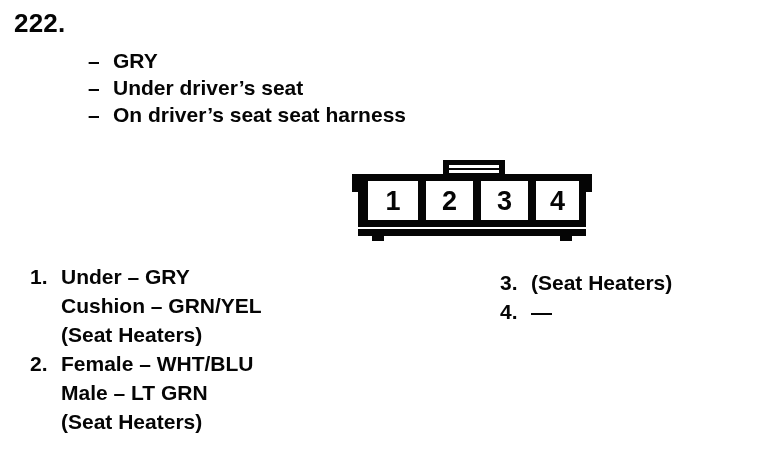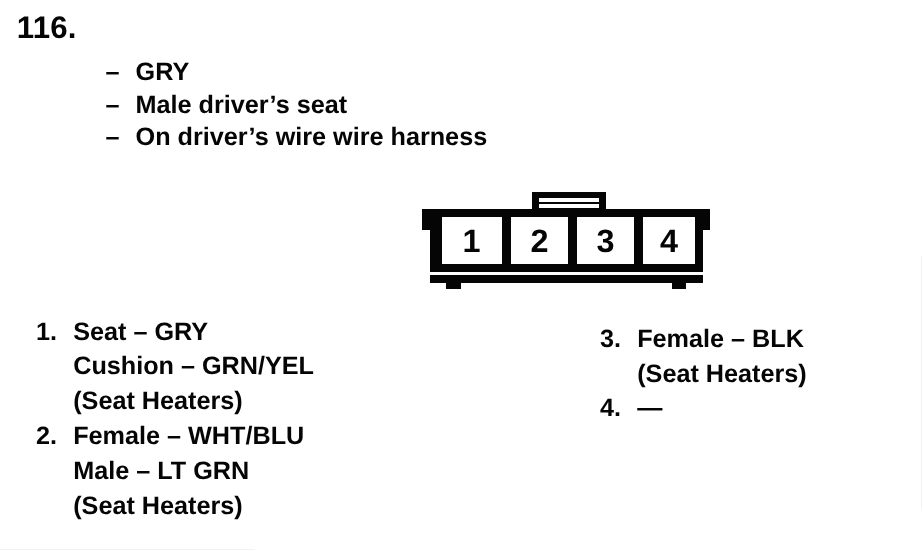--- a/index.html
+++ b/index.html
@@ -45,35 +45,35 @@
   .pin-item{display:flex;}
   .pin-num{display:inline-block;width:31px;flex:0 0 31px;}
   .pin-lines div{white-space:nowrap;}
 </style>
 </head>
 <body>
 
 <div class="page">
 
   <div class="title-row">
-    <span class="title-num">116.</span>
+    <span class="title-num">222.</span>
   </div>
 
   <div class="bullets">
     <div class="bullet-row">
       <span class="bullet-dash">–</span>
       <span>GRY</span>
     </div>
     <div class="bullet-row">
       <span class="bullet-dash">–</span>
-      <span>Male driver’s seat</span>
+      <span>Under driver’s seat</span>
     </div>
     <div class="bullet-row">
       <span class="bullet-dash">–</span>
-      <span>On driver’s wire wire harness</span>
+      <span>On driver’s seat seat harness</span>
     </div>
   </div>
 
   <div class="connector-box">
     <svg width="248" height="92" viewBox="0 0 248 92" shape-rendering="crispEdges">
 
       <g>
         <rect x="95" y="5" width="62" height="21" fill="#050505"></rect>
         <rect x="101" y="10" width="50" height="3" fill="#ffffff"></rect>
         <rect x="101" y="15" width="50" height="3" fill="#ffffff"></rect>
@@ -104,40 +104,39 @@
         <text x="156.5" y="55">3</text>
         <text x="209.5" y="55">4</text>
       </g>
     </svg>
   </div>
 
   <div class="legend-col col1">
     <div class="pin-item">
       <span class="pin-num">1.</span>
       <span class="pin-lines">
-        <div>Seat – GRY</div>
+        <div>Under – GRY</div>
         <div>Cushion – GRN/YEL</div>
         <div>(Seat Heaters)</div>
       </span>
     </div>
     <div class="pin-item">
       <span class="pin-num">2.</span>
       <span class="pin-lines">
         <div>Female – WHT/BLU</div>
         <div>Male – LT GRN</div>
         <div>(Seat Heaters)</div>
       </span>
     </div>
   </div>
 
   <div class="legend-col col2">
     <div class="pin-item">
       <span class="pin-num">3.</span>
       <span class="pin-lines">
-        <div>Female – BLK</div>
         <div>(Seat Heaters)</div>
       </span>
     </div>
     <div class="pin-item">
       <span class="pin-num">4.</span>
       <span class="pin-lines">
         <div>—</div>
       </span>
     </div>
   </div>

